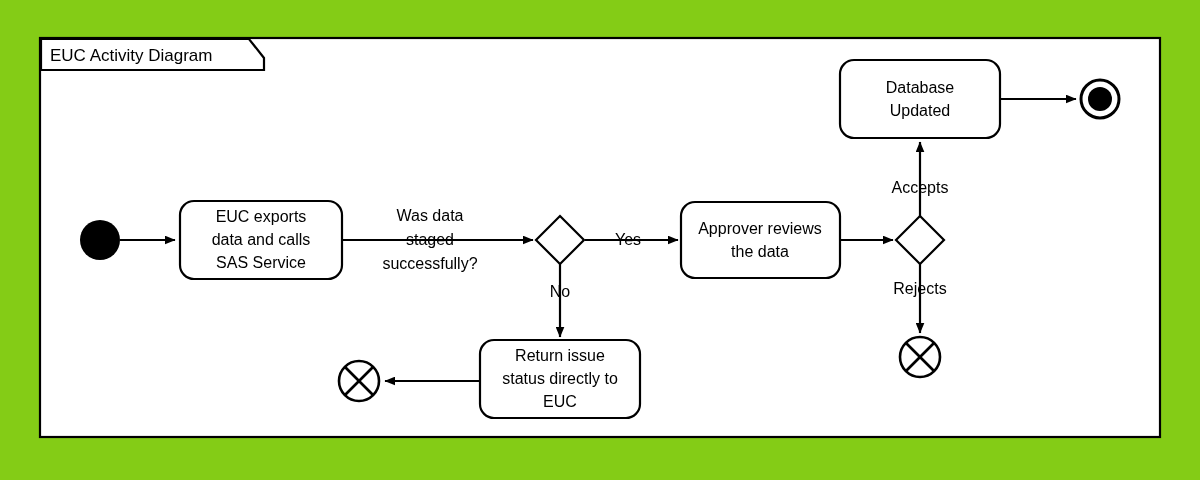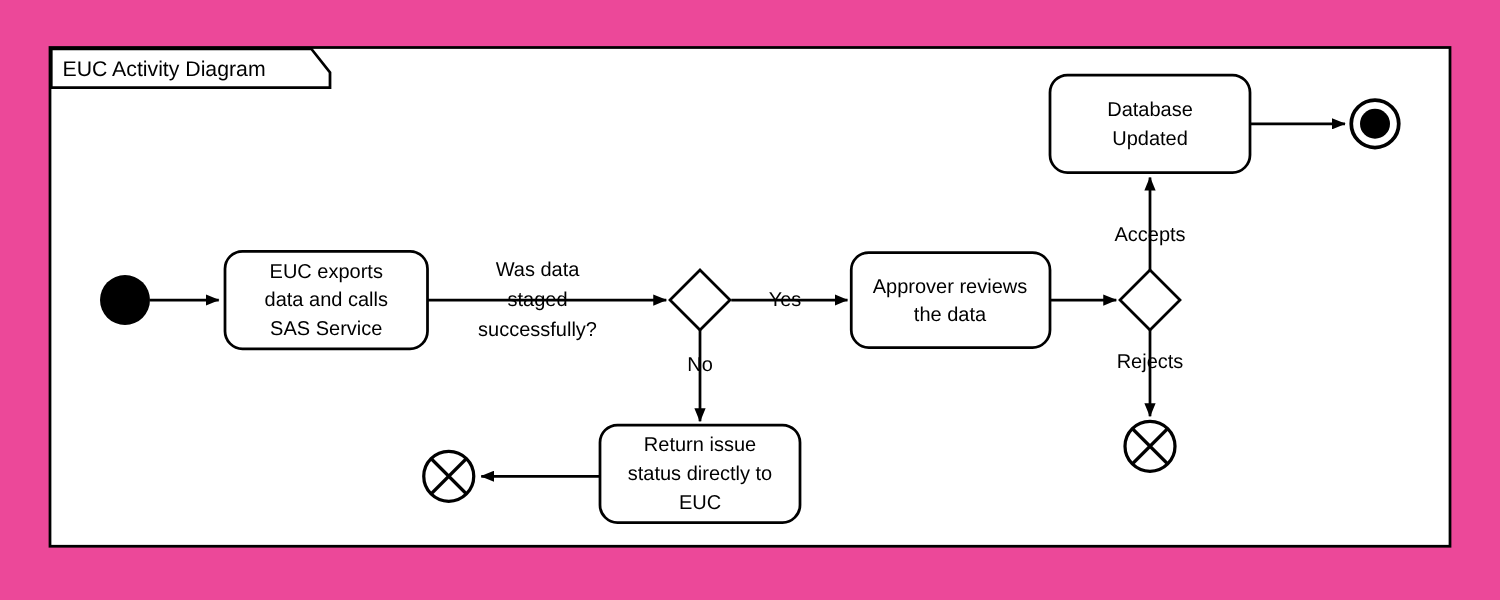--- a/index.html
+++ b/index.html
@@ -11,21 +11,21 @@
   body {
     width: 1200px;
     height: 480px;
     font-family: "Liberation Sans", sans-serif;
     overflow: hidden;
   }
   #canvas {
     position: relative;
     width: 1200px;
     height: 480px;
-    background: #ec4899;
+    background: #84cc16;
   }
   #diagram-svg {
     position: absolute;
     left: 0;
     top: 0;
     width: 1200px;
     height: 480px;
   }
   .frame-label-text {
     font-family: "Liberation Sans", sans-serif;

